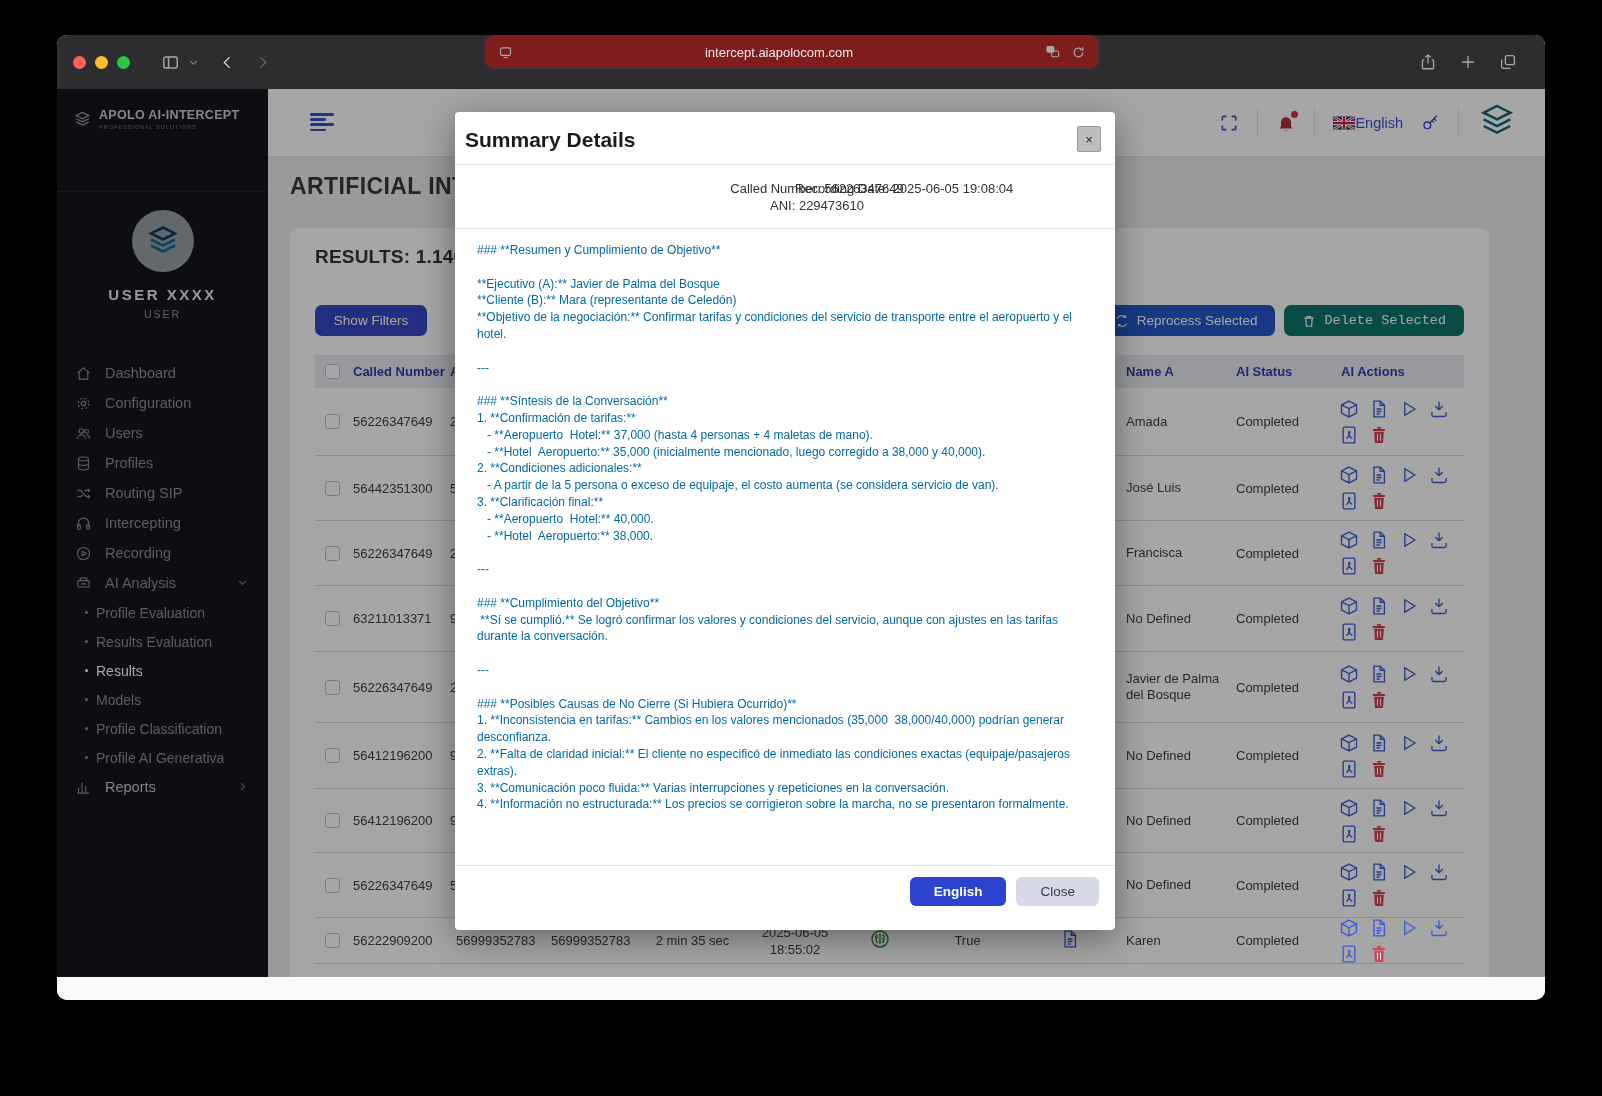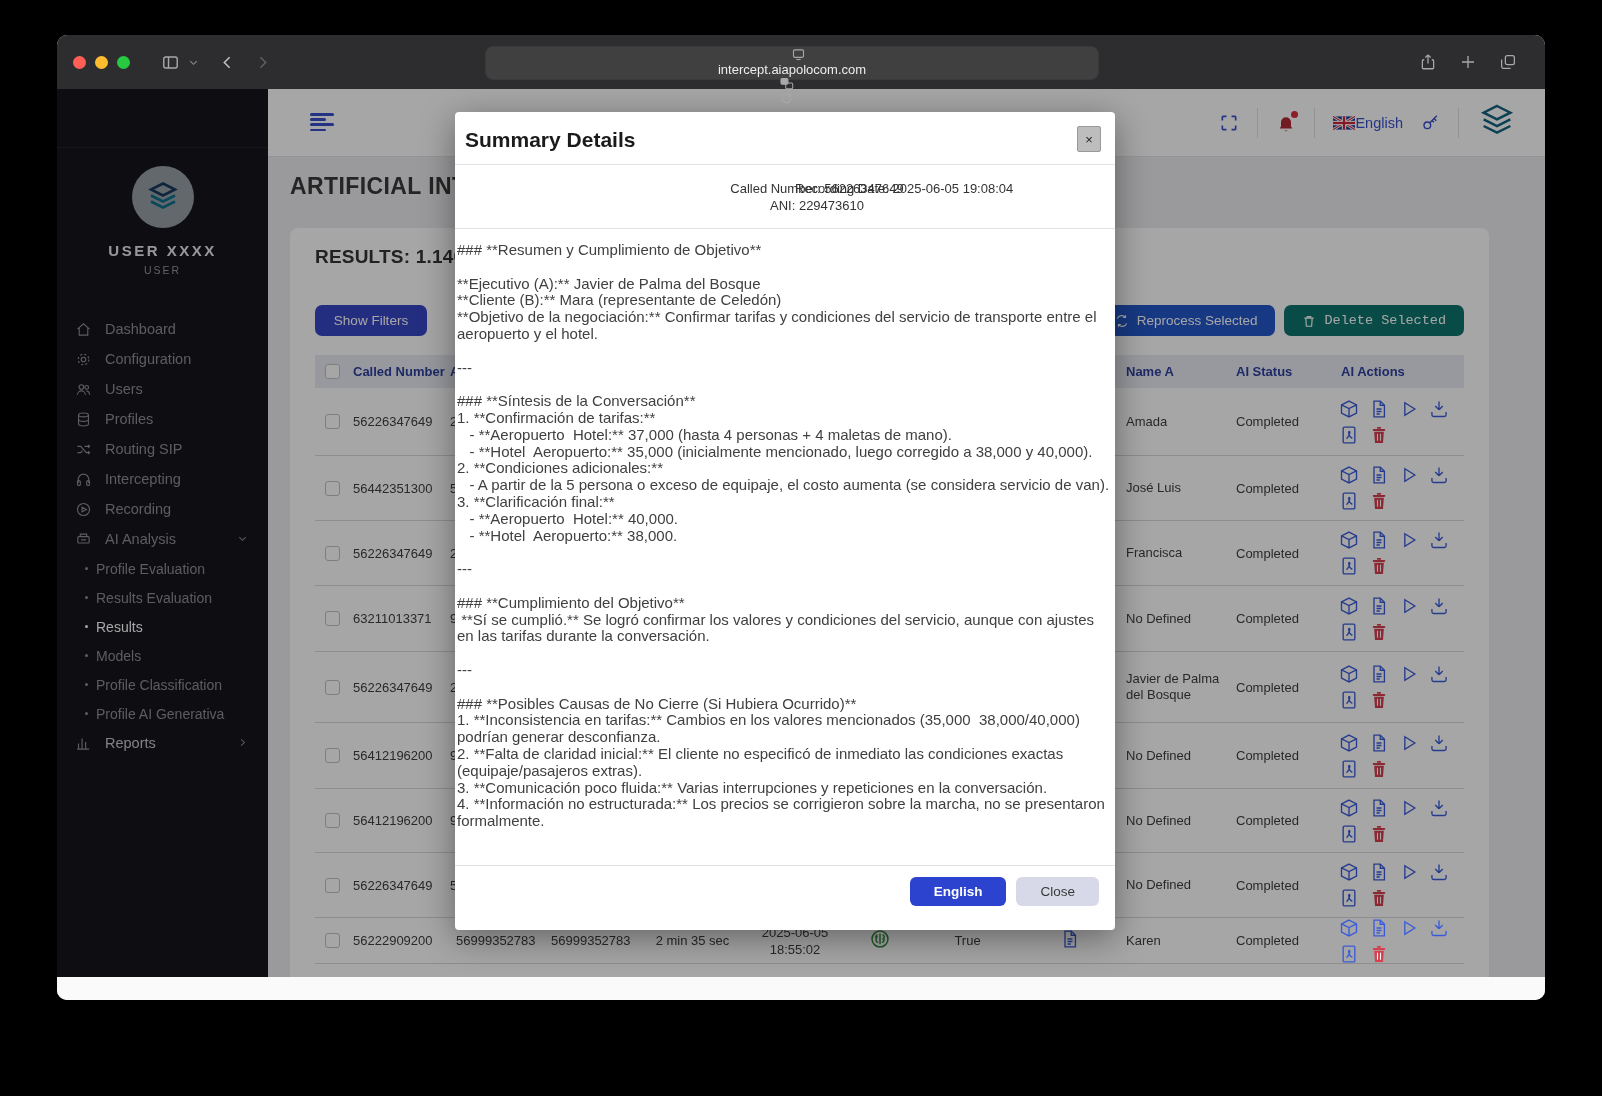--- a/index.html
+++ b/index.html
@@ -4,21 +4,21 @@
 <style>
   html,body{margin:0;padding:0;background:#000;font-family:"Liberation Sans",sans-serif;}
   .stage{position:relative;width:1602px;height:1096px;background:#000;overflow:hidden;}
   .window{position:absolute;left:57px;top:35px;width:1488px;height:965px;border-radius:10px;overflow:hidden;background:#ededf0;}
   
   .titlebar{position:absolute;left:0;top:0;width:100%;height:54px;background:#2d2d2f;display:flex;align-items:center;z-index:70;}
   .tl{width:13px;height:13px;border-radius:50%;margin-right:9px;}
   .tl.red{background:#ff5f57;} .tl.yellow{background:#febc2e;} .tl.green{background:#28c840;}
   .tb-ic{color:#a8a8a8;display:inline-flex;align-items:center;justify-content:center;}
   .tb-ic svg{display:block;}
-  .urlbar{position:absolute;left:428px;top:11px;width:612px;height:32px;background:#404040;border:1px solid #3a3a3c;border-radius:8px;display:flex;align-items:center;color:#e6e6e6;flex-direction:column;}
+  .urlbar{position:absolute;left:428px;top:0;width:612px;height:32px;background:#7f1d1d;border:1px solid #3a3a3c;border-radius:8px;display:flex;align-items:center;color:#e6e6e6;}
   .urlbar .domain{flex:1;text-align:center;font-size:13px;color:#ececec;}
   
   .sidebar{position:absolute;left:0;top:54px;width:211px;height:888px;background:#15151d;color:#9f9fa4;}
   .brand{display:flex;align-items:flex-start;gap:7px;padding:20px 0 0 16px;}
   .brand .b-ic{color:#9aa3ab;margin-top:1px;}
   .brand-title{font-size:12.5px;font-weight:bold;color:#cfcfd2;letter-spacing:.3px;line-height:13px;}
   .brand-sub{font-size:5.5px;color:#7b7b80;letter-spacing:1px;margin-top:2px;}
   .side-div{height:1px;background:#23232b;margin-top:58px;}
   .userblock{text-align:center;padding-top:18px;}
   .avatar{width:62px;height:62px;border-radius:50%;background:#98a0a8;margin:0 auto;display:flex;align-items:center;justify-content:center;color:#173a5e;}
@@ -77,21 +77,21 @@
   
   .overlay{position:absolute;left:0;top:54px;width:100%;height:888px;background:rgba(0,0,0,.35);z-index:50;}
   .footstrip{position:absolute;left:0;top:942px;width:100%;height:23px;background:#fafafa;z-index:55;}
   .trow.last .cell-actions{position:relative;z-index:56;}
   .modal{position:absolute;left:398px;top:77px;width:660px;height:818px;background:#fff;border-radius:4px;box-shadow:0 8px 34px rgba(0,0,0,.4);z-index:60;box-sizing:border-box;}
   .m-head{position:relative;padding:16px 16px 12px 10px;border-bottom:1px solid #e2e2e2;}
   .m-title{font-size:21px;font-weight:600;color:#1b1b1b;}
   .m-close{position:absolute;right:14px;top:14px;width:24px;height:26px;background:#bdbdbd;border:1px solid #9a9a9a;border-radius:2px;color:#222;font-size:13px;display:flex;align-items:center;justify-content:center;cursor:pointer;}
   .m-meta{position:relative;padding:15px 0 14px 64px;border-bottom:1px solid #e2e2e2;font-size:13px;color:#333;line-height:17px;text-align:center;}
   .m-meta .rec{position:absolute;left:340px;top:15px;}
-  .m-body{padding:13px 2px;font-size:15px;line-height:16.8px;color:#404040;white-space:pre-wrap;height:636px;box-sizing:border-box;overflow:hidden;}
+  .m-body{padding:13px 22px;font-size:12px;line-height:16.8px;color:#0369a1;white-space:pre-wrap;height:636px;box-sizing:border-box;overflow:hidden;}
   .m-foot{border-top:1px solid #e2e2e2;padding:11px 16px;display:flex;justify-content:flex-end;gap:10px;}
   .m-btn{border:none;border-radius:6px;height:29px;padding:0 24px;font-size:13.5px;font-family:inherit;cursor:pointer;}
   .m-download{background:#2b43cf;color:#fff;font-weight:bold;}
   .m-cancel{background:#d7d9e8;color:#3a3a3a;}
 </style>
 </head>
 <body>
 
 <div class="stage">
   <div class="window">
@@ -161,20 +161,32 @@
         <span class="tb-ic">
           <svg width="18" height="18" viewBox="0 0 24 24" fill="none" stroke="currentColor" stroke-width="1.7">
               <rect x="8.5" y="3.5" width="12" height="12" rx="2.5"></rect>
               <path d="M15.5 20.5h-9a3 3 0 0 1-3-3v-9"></path>
             </svg>
         </span>
       </div>
     </div>
 
     <div class="sidebar">
+      <div class="brand">
+        <span class="b-ic">
+          <svg width="19" height="19" viewBox="0 0 24 24" fill="none" stroke="currentColor" stroke-width="1.6">
+              <path d="M12 3 20 7l-8 4-8-4z"></path>
+              <path d="M4 11l8 4 8-4M4 15l8 4 8-4"></path>
+            </svg>
+        </span>
+        <div>
+          <div class="brand-title">APOLO AI-INTERCEPT</div>
+          <div class="brand-sub">PROFESSIONAL SOLUTIONS</div>
+        </div>
+      </div>
       <div class="side-div"></div>
       <div class="userblock">
         <div class="avatar">
           <svg width="36" height="36" viewBox="0 0 24 24" fill="none" stroke="currentColor" stroke-width="1.7">
               <path d="M12 3 20 7l-8 4-8-4z"></path>
               <path d="M4 11l8 4 8-4M4 15l8 4 8-4" stroke="#0f6e8c"></path>
             </svg>
         </div>
         <div class="uname">USER XXXX</div>
         <div class="urole">USER</div>

